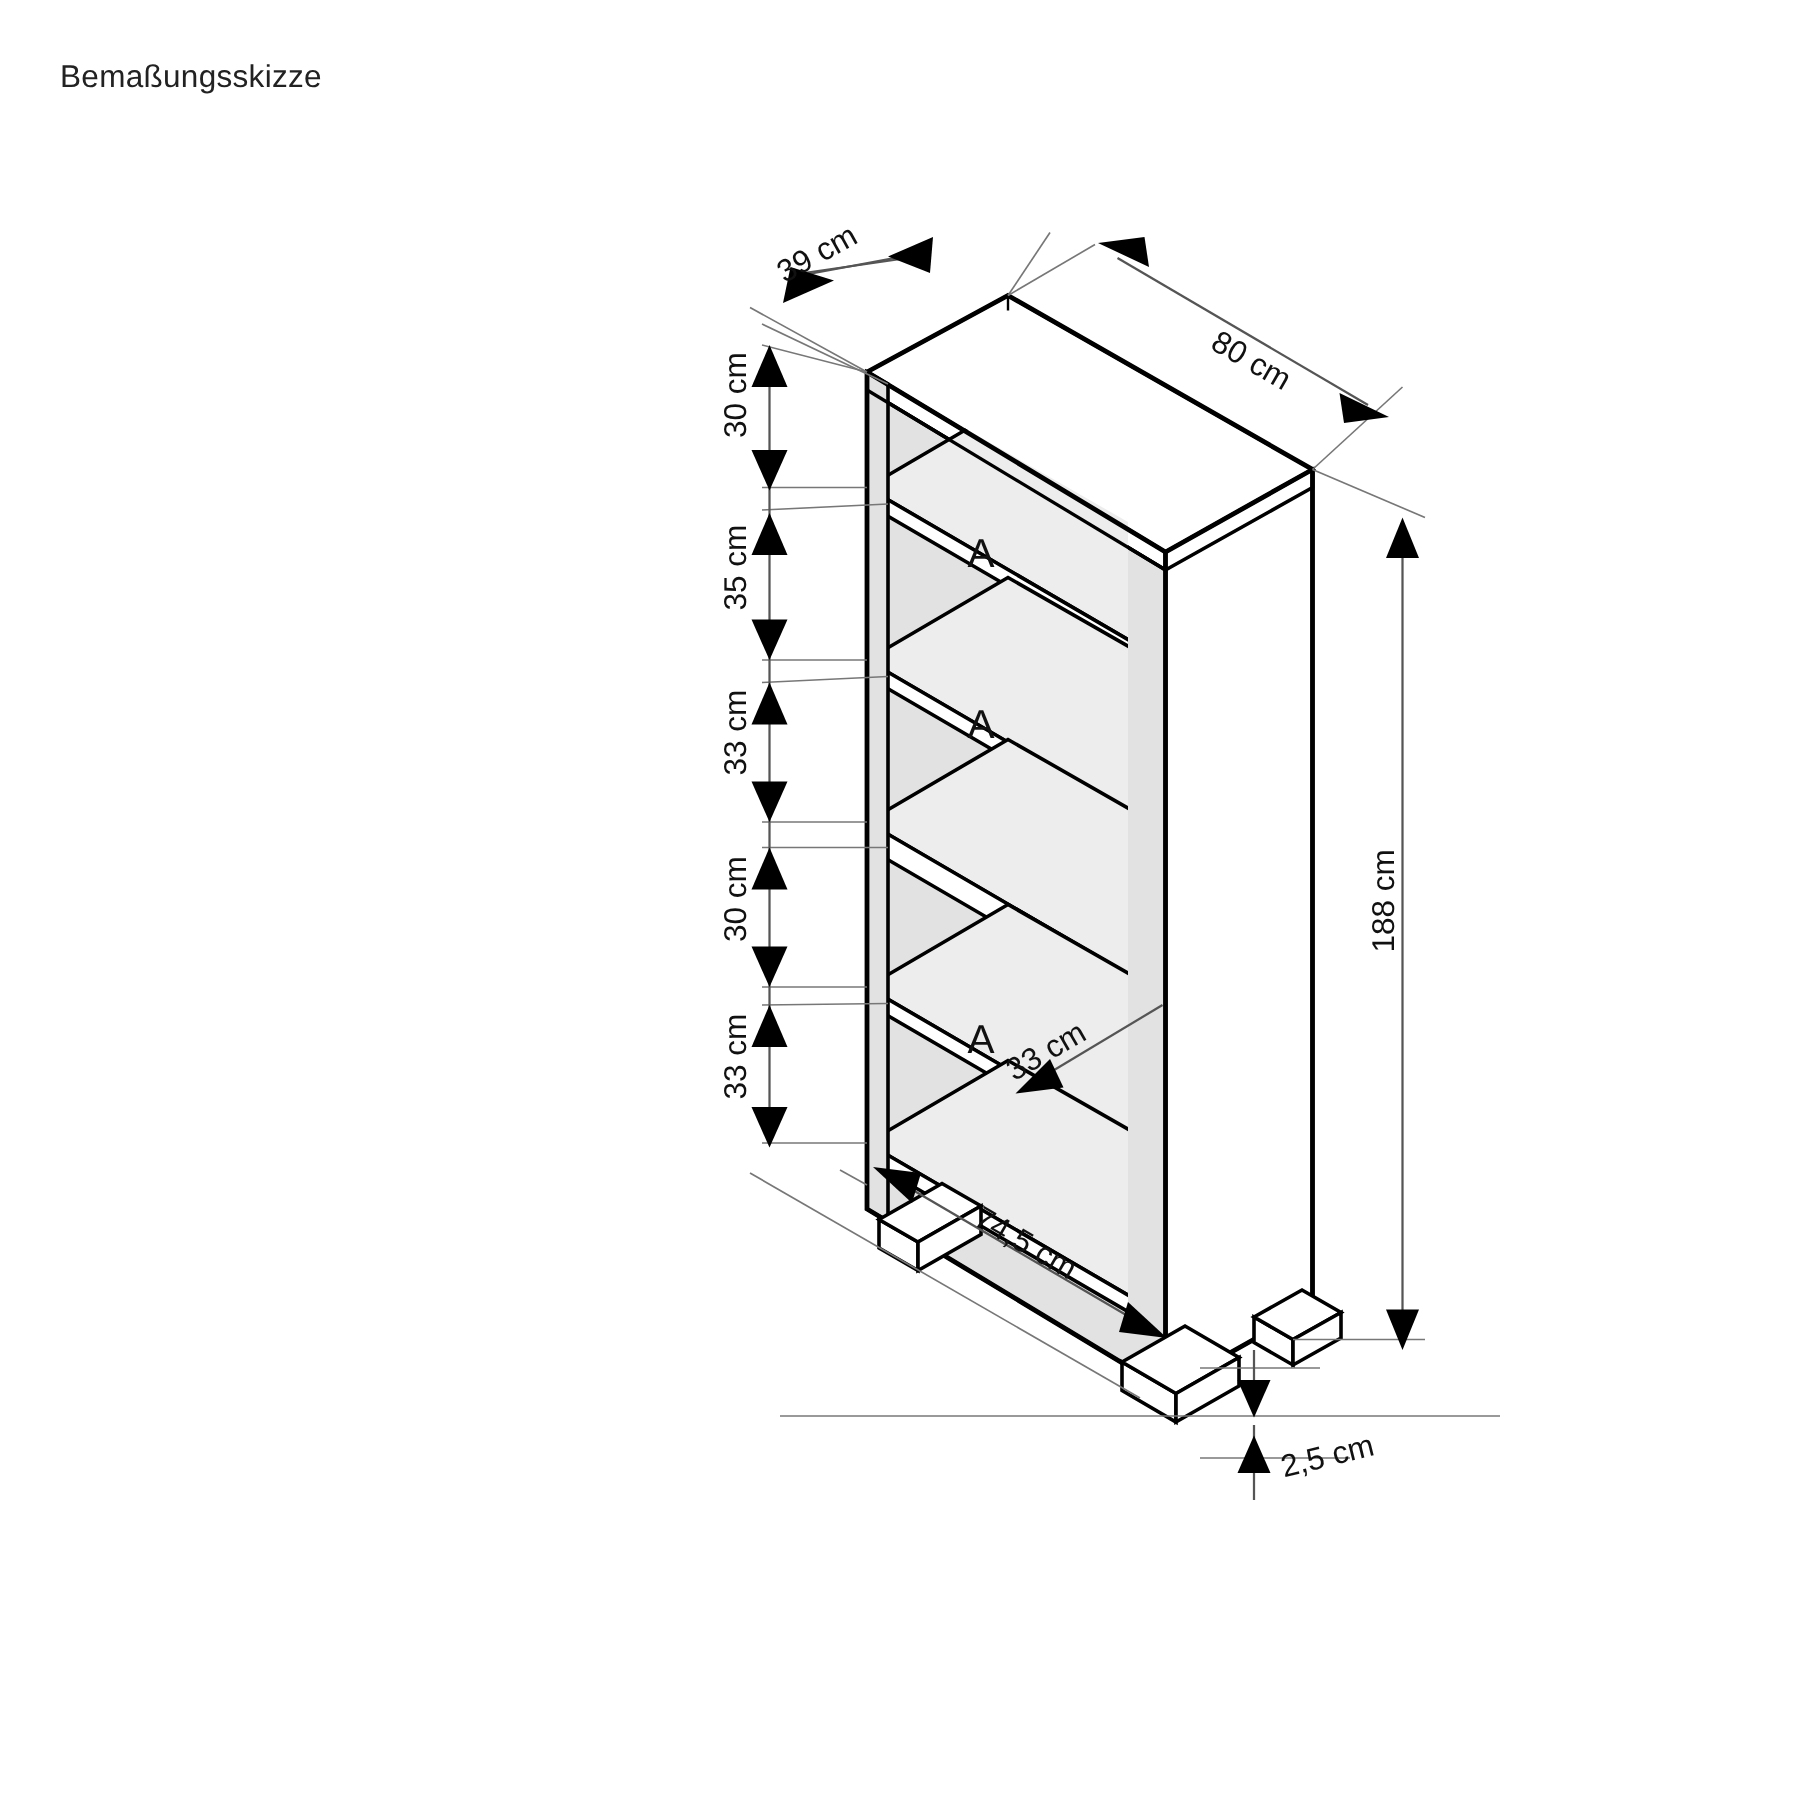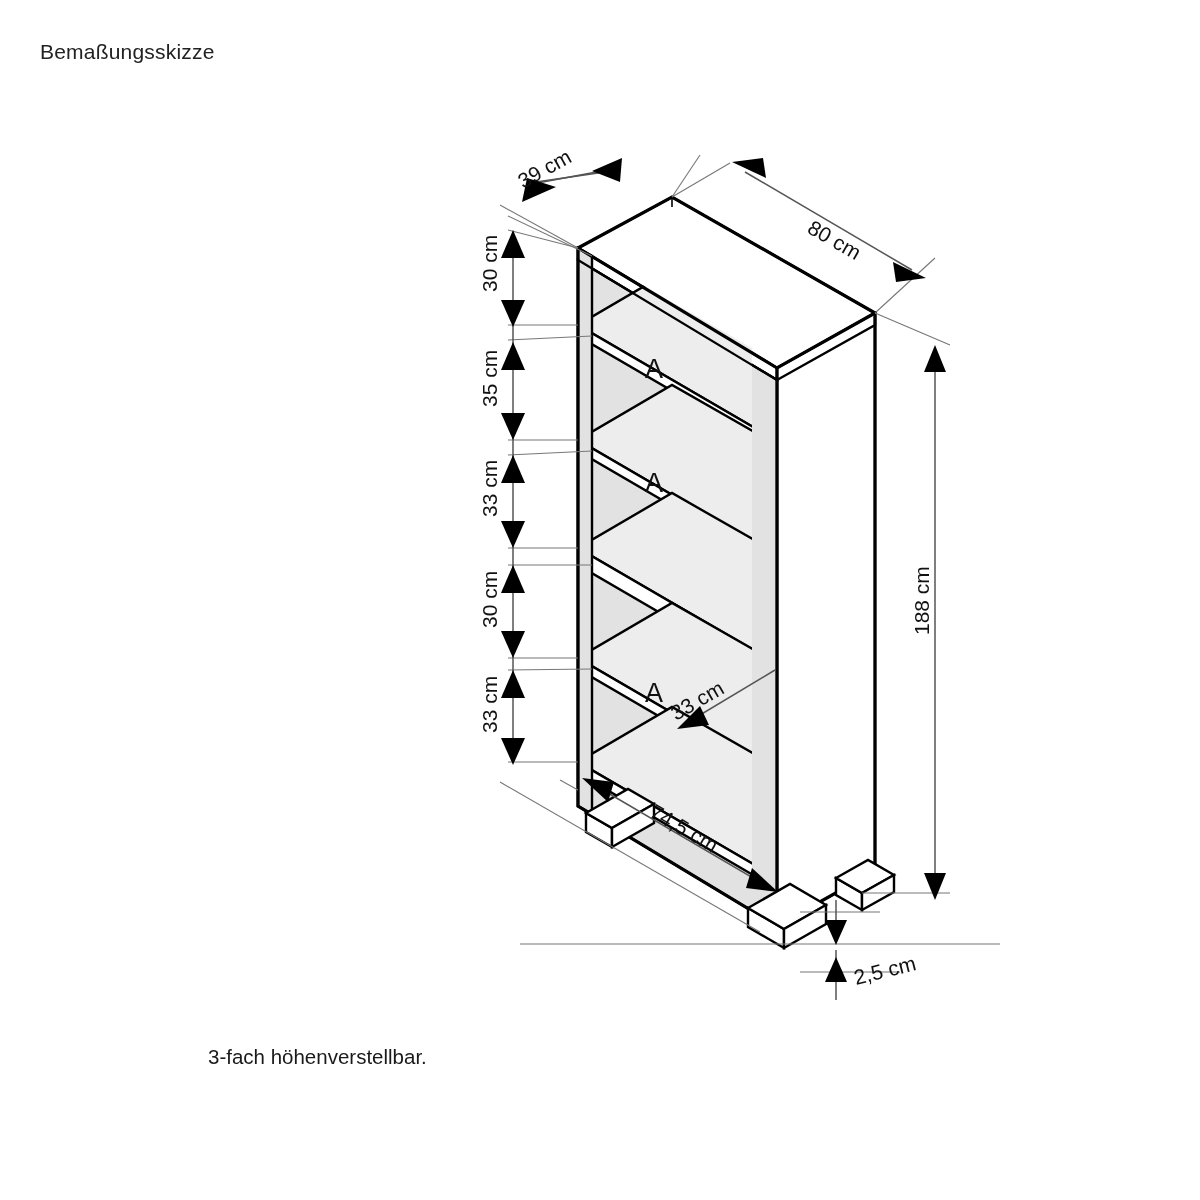--- a/index.html
+++ b/index.html
@@ -220,14 +220,13 @@
   </g>
 
   <g>
     <text class="shelftext" x="645" y="378">A</text>
     <text class="shelftext" x="645" y="492">A</text>
     <text class="shelftext" x="645" y="702">A</text>
   </g>
 </svg>
 
 <div id="footnote">
-  <div>3-fach höhenverstellbar.</div>
 </div>
 
 </body></html>

